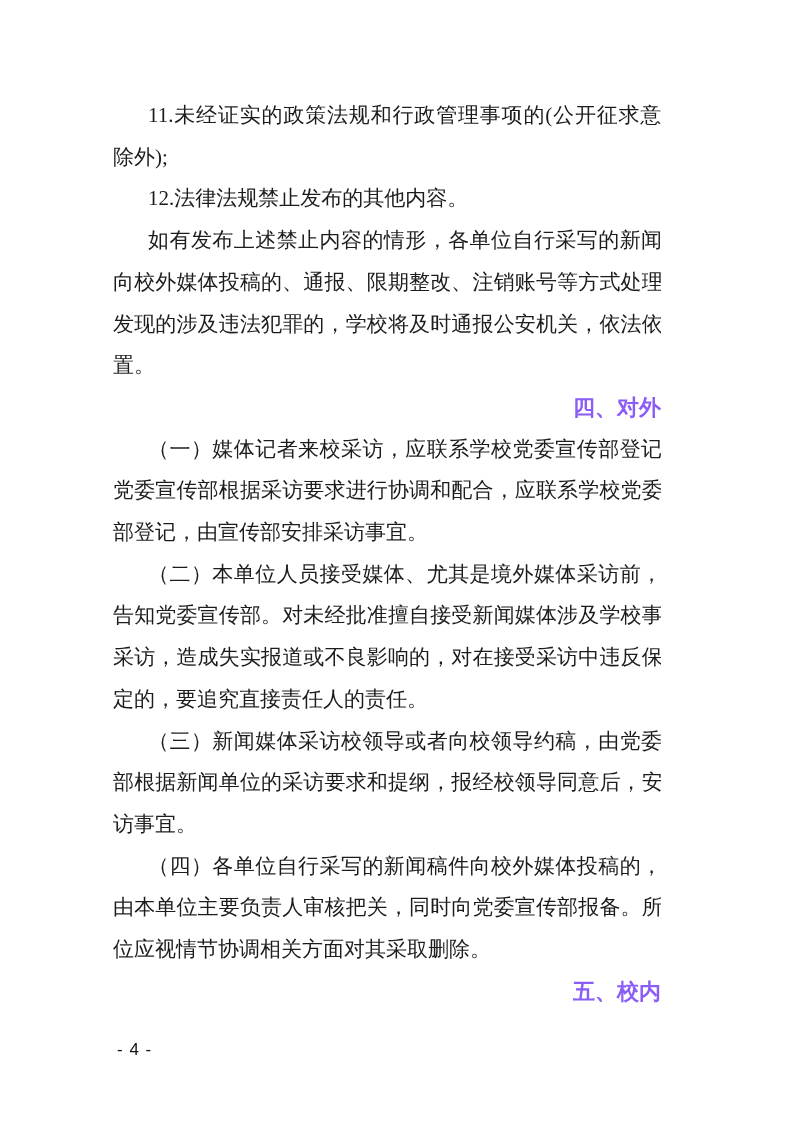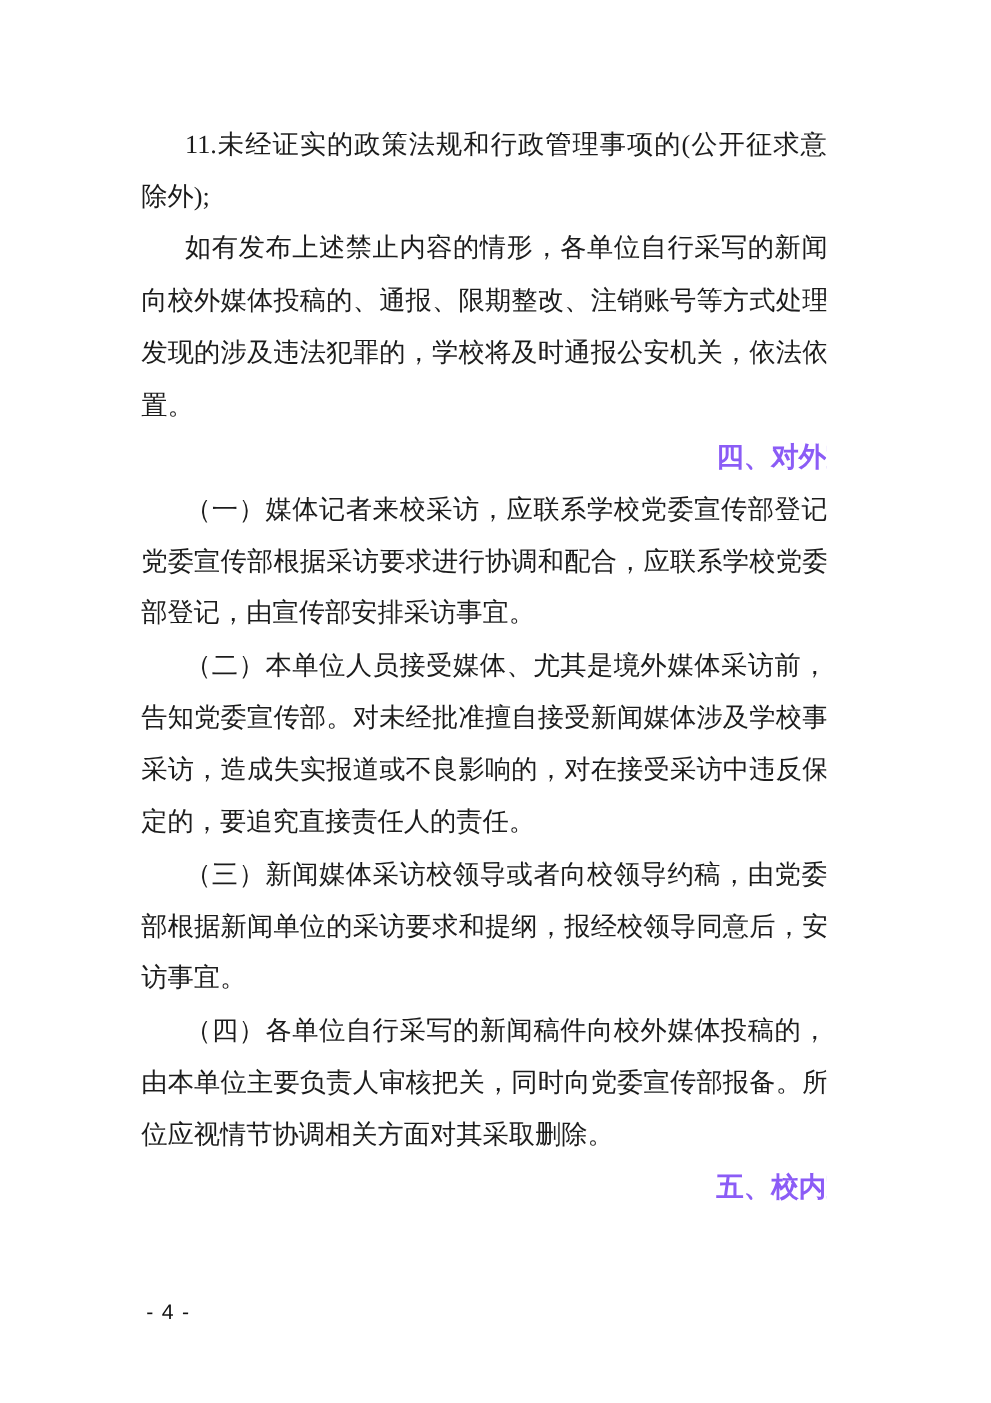--- a/index.html
+++ b/index.html
@@ -50,20 +50,21 @@
     letter-spacing: 1px;
     font-family: "Liberation Sans", "DejaVu Sans", sans-serif;
   }
 </style>
 </head>
 <body>
 
 <div class="page">
   <div class="content">
     <p class="body-text">11.未经证实的政策法规和行政管理事项的(公开征求意见的除外);</p>
+    <p class="body-text">12.法律法规禁止发布的其他内容。</p>
     <p class="body-text">如有发布上述禁止内容的情形，各单位自行采写的新闻稿件向校外媒体投稿的、通报、限期整改、注销账号等方式处理；对发现的涉及违法犯罪的，学校将及时通报公安机关，依法依规处置。</p>
     <h2 class="section-heading">四、对外宣传</h2>
     <p class="body-text">（一）媒体记者来校采访，应联系学校党委宣传部登记，由党委宣传部根据采访要求进行协调和配合，应联系学校党委宣传部登记，由宣传部安排采访事宜。</p>
     <p class="body-text">（二）本单位人员接受媒体、尤其是境外媒体采访前，必须告知党委宣传部。对未经批准擅自接受新闻媒体涉及学校事务的采访，造成失实报道或不良影响的，对在接受采访中违反保密规定的，要追究直接责任人的责任。</p>
     <p class="body-text">（三）新闻媒体采访校领导或者向校领导约稿，由党委宣传部根据新闻单位的采访要求和提纲，报经校领导同意后，安排采访事宜。</p>
     <p class="body-text">（四）各单位自行采写的新闻稿件向校外媒体投稿的，必须由本单位主要负责人审核把关，同时向党委宣传部报备。所在单位应视情节协调相关方面对其采取删除。</p>
     <h2 class="section-heading">五、校内宣传</h2>
   </div>
   <div class="page-number">- 4 -</div>
 </div>

